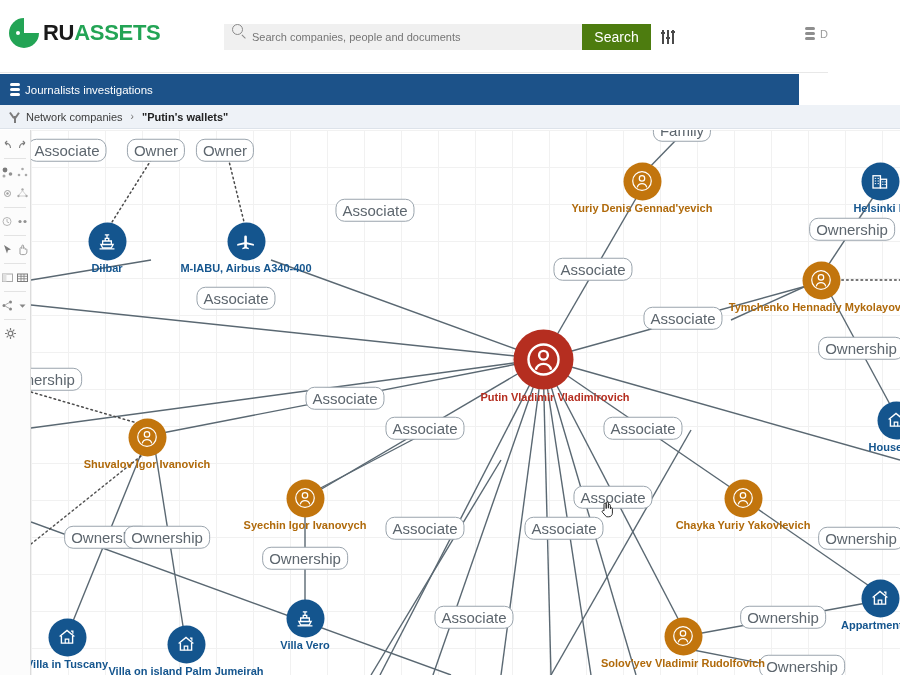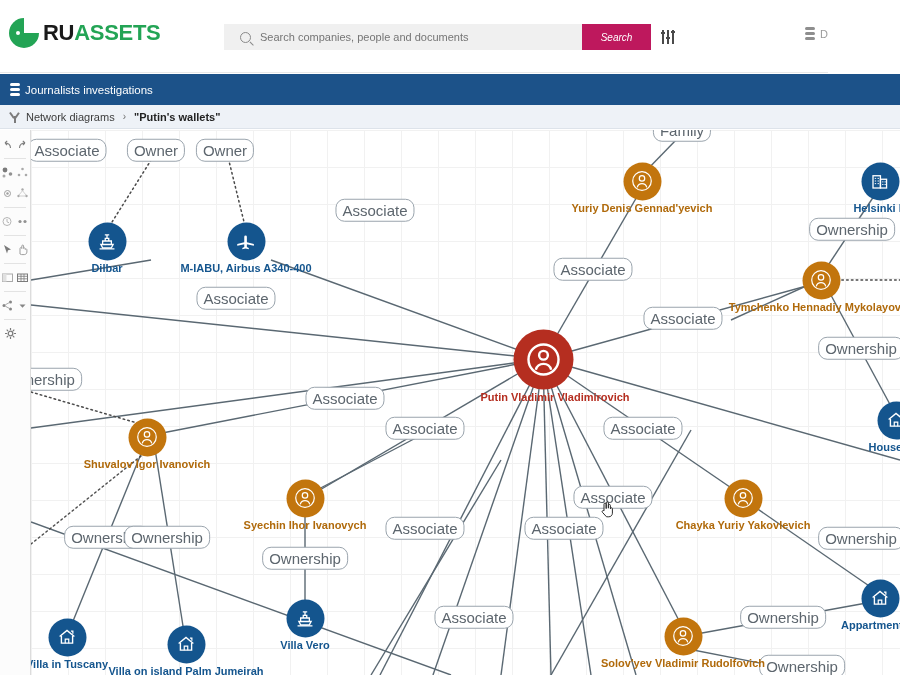--- a/index.html
+++ b/index.html
@@ -33,40 +33,39 @@
     position: absolute; left: 7px; top: 13px; width: 4px; height: 4px;
     border-radius: 50%; background: #ffffff;
   }
   .logo-text { font-size: 22px; font-weight: bold; letter-spacing: -0.3px; }
   .logo-ru { color: #1a1a1a; }
   .logo-assets { color: #23a455; }
 
   #searchwrap { position: absolute; left: 224px; top: 24px; display: flex; align-items: stretch; }
   #searchbox {
     width: 358px; height: 26px; background: #f0f0f0;
-    display: flex; align-items: center; padding: 0 16px;
+    display: flex; padding: 0 8px;
   }
   .mag {
     width: 11px; height: 11px; border: 1.4px solid #8a8a8a; border-radius: 50%;
     position: relative; margin-right: 7px; flex: none;
   }
   .mag::after {
     content:''; position: absolute; right: -4px; bottom: -3px;
     width: 5px; height: 1.4px; background: #8a8a8a; transform: rotate(45deg);
   }
   #search-input {
     border: none; outline: none; background: transparent;
     font-family: "Liberation Sans", sans-serif; font-size: 11px; color: #9a9a9a;
     width: 320px;
   }
   #search-btn {
-    width: 69px; height: 26px; background: #be185d; color: #ffffff;
-    font-size: 10px; border: none; cursor: pointer;
+    width: 69px; height: 26px; background: #4d7c0f; color: #ffffff;
+    font-size: 14px; border: none; cursor: pointer;
     font-family: "Liberation Sans", sans-serif;
-    font-style: italic;
   }
   #filter-icon {
     width: 16px; height: 26px; margin-left: 10px; position: relative; cursor: pointer;
   }
   #filter-icon i {
     position: absolute; width: 1.6px; background: #4a4a4a; top: 6px; height: 14px;
   }
   #filter-icon i:nth-child(1){ left: 1px; }
   #filter-icon i:nth-child(2){ left: 6px; }
   #filter-icon i:nth-child(3){ left: 11px; }
@@ -86,21 +85,21 @@
   }
   .db-ico span {
     position:absolute; left:0; width: 10px; height: 3px; background: #8e8e8e; border-radius: 2px;
   }
   .db-ico span:nth-child(1){ top:0; }
   .db-ico span:nth-child(2){ top:5px; }
   .db-ico span:nth-child(3){ top:10px; }
 
   
   #banner {
-    position: absolute; left: 0; top: 74px; width: 900px; height: 31px;
+    position: absolute; left: 0; top: 74px; width: 799px; height: 31px;
     background: #1c5289; color: #ffffff;
     display: flex; align-items: center; padding-left: 10px;
     font-size: 11.5px;
   }
   #banner .db-ico span { background: #ffffff; }
 
   
   #breadcrumb {
     position: absolute; left: 0; top: 105px; width: 900px; height: 24px;
     background: #eef2f7; border-bottom: 1px solid #dde3ea;
@@ -231,21 +230,21 @@
       <span></span>
       <span></span>
     </div>
   <span>Journalists investigations</span>
 </div>
 
 <div id="breadcrumb">
   <div class="bc-ico">
       <div class="bc-stem"></div>
     </div>
-  <span>Network diagrams</span>
+  <span>Network companies</span>
   <span class="bc-sep">›</span>
   <span id="bc-current">"Putin's wallets"</span>
 </div>
 
 <div id="toolbar">
   <div class="tb-row">
     <div class="tb-ico">
       <svg width="13" height="13" viewBox="0 0 13 13">
           <path d="M9.5 10C9.5 6.5 7 5 4 5M4 5l2.2-2.2M4 5l2.2 2.2" fill="none" stroke="#4a4a4a" stroke-width="1.1"></path>
         </svg>
@@ -531,21 +530,21 @@
         <div class="nlabel t-orange">Shuvalov Igor Ivanovich</div>
       </div>
       <div class="node std" style="left: 274px; top: 368px;">
         <div class="circle c-orange">
           <svg width="21" height="21" viewBox="0 0 24 24">
             <circle cx="12" cy="12" r="10.6" fill="none" stroke="#fff" stroke-width="1.4"></circle>
             <circle cx="12" cy="9" r="3.1" fill="none" stroke="#fff" stroke-width="1.4"></circle>
             <path d="M6.6 19.2a5.6 5.6 0 0110.8 0" fill="none" stroke="#fff" stroke-width="1.4"></path>
           </svg>
         </div>
-        <div class="nlabel t-orange">Syechin Ihor Ivanovych</div>
+        <div class="nlabel t-orange">Syechin Igor Ivanovych</div>
       </div>
       <div class="node std" style="left: 76px; top: 111px;">
         <div class="circle c-blue">
           <svg width="21" height="21" viewBox="0 0 24 24">
             <path d="M5 16h14l-2.2 4H7.2z" fill="none" stroke="#fff" stroke-width="1.5"></path>
             <path d="M7 16v-4h10v4" fill="none" stroke="#fff" stroke-width="1.5"></path>
             <path d="M10 12V9h4v3" fill="none" stroke="#fff" stroke-width="1.5"></path>
             <path d="M12 9V5M9.5 5h5M3.5 21h17" stroke="#fff" stroke-width="1.5" fill="none"></path>
           </svg>
         </div>

